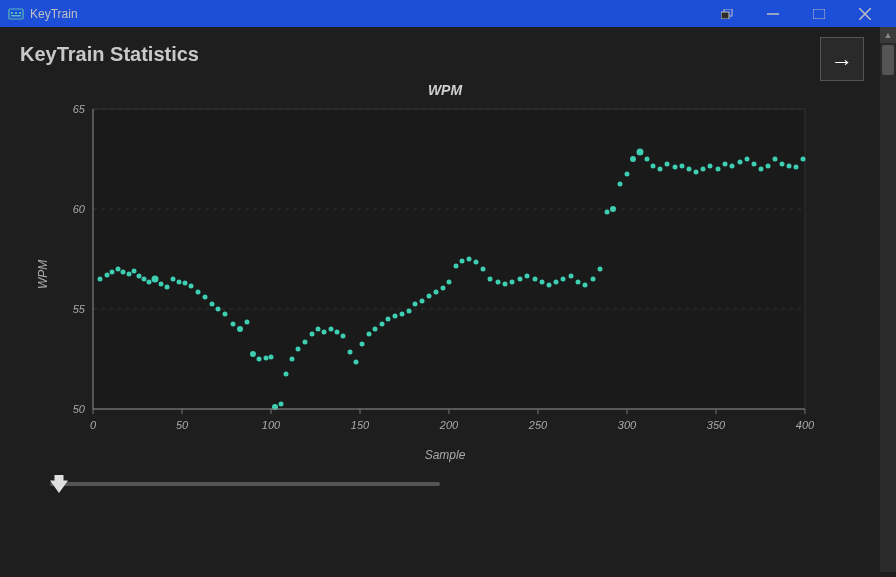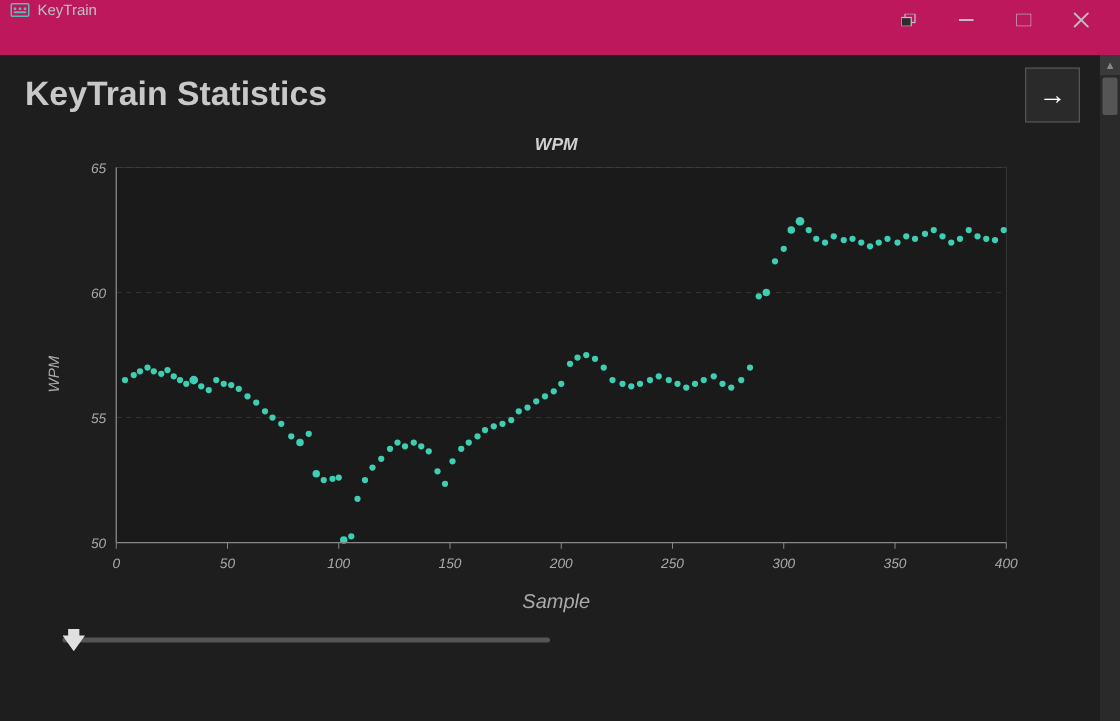--- a/index.html
+++ b/index.html
@@ -6,24 +6,24 @@
     body {
       background: #1e1e1e;
       font-family: 'Segoe UI', Arial, sans-serif;
       color: #c0c0c0;
       width: 896px;
       height: 577px;
       overflow: hidden;
     }
     
     #titlebar {
-      height: 44px;
-      background: #be185d;
-      display: flex;
-      align-items: flex-start;
+      height: 27px;
+      background: #1d4ed8;
+      display: flex;
+      align-items: center;
       justify-content: space-between;
       padding: 0 8px;
       user-select: none;
     }
     #titlebar-left {
       display: flex;
       align-items: center;
       gap: 6px;
     }
     #titlebar-icon {
@@ -102,21 +102,21 @@
       background: #2a2a2a;
       border: 1px solid #555;
       display: flex;
       align-items: center;
       justify-content: center;
       cursor: pointer;
       color: #fff;
       font-size: 22px;
     }
     #page-heading {
-      font-size: 27px;
+      font-size: 20px;
       font-weight: bold;
       color: #c8c8c8;
       margin-bottom: 16px;
       margin-top: 6px;
     }
     
     #chart-container {
       position: relative;
       width: 820px;
       margin: 0 auto;
@@ -146,21 +146,21 @@
     }
     #chart-area {
       flex: 1;
       position: relative;
     }
     #chart-svg {
       display: block;
     }
     #x-label {
       text-align: center;
-      font-size: 16px;
+      font-size: 12px;
       color: #aaa;
       margin-top: 4px;
     }
     
     #slider-container {
       margin-top: 10px;
       padding-left: 30px;
       width: 420px;
     }
     #range-slider {

